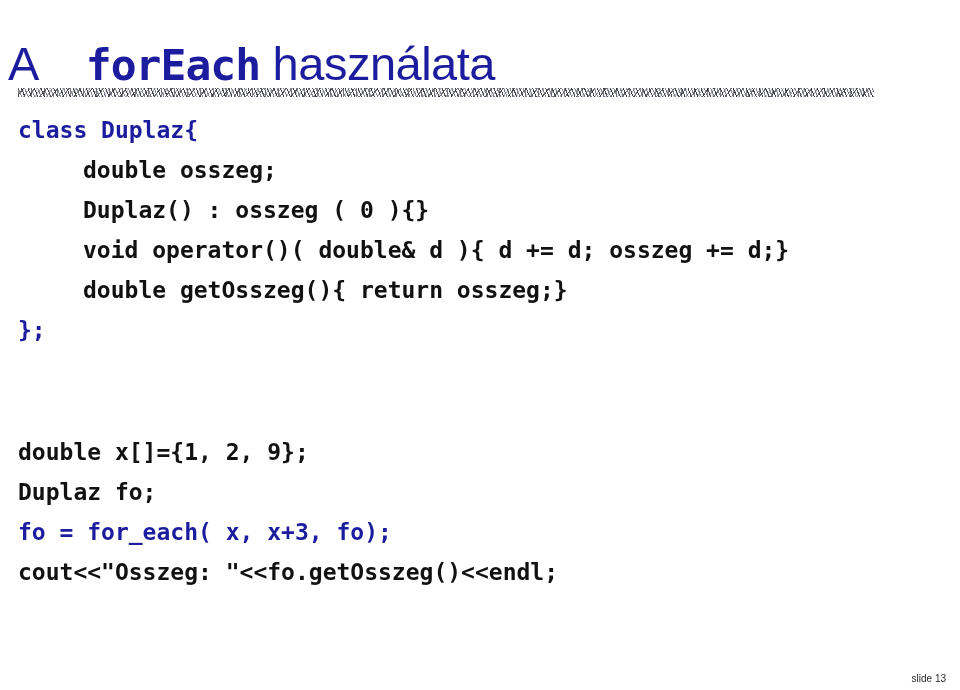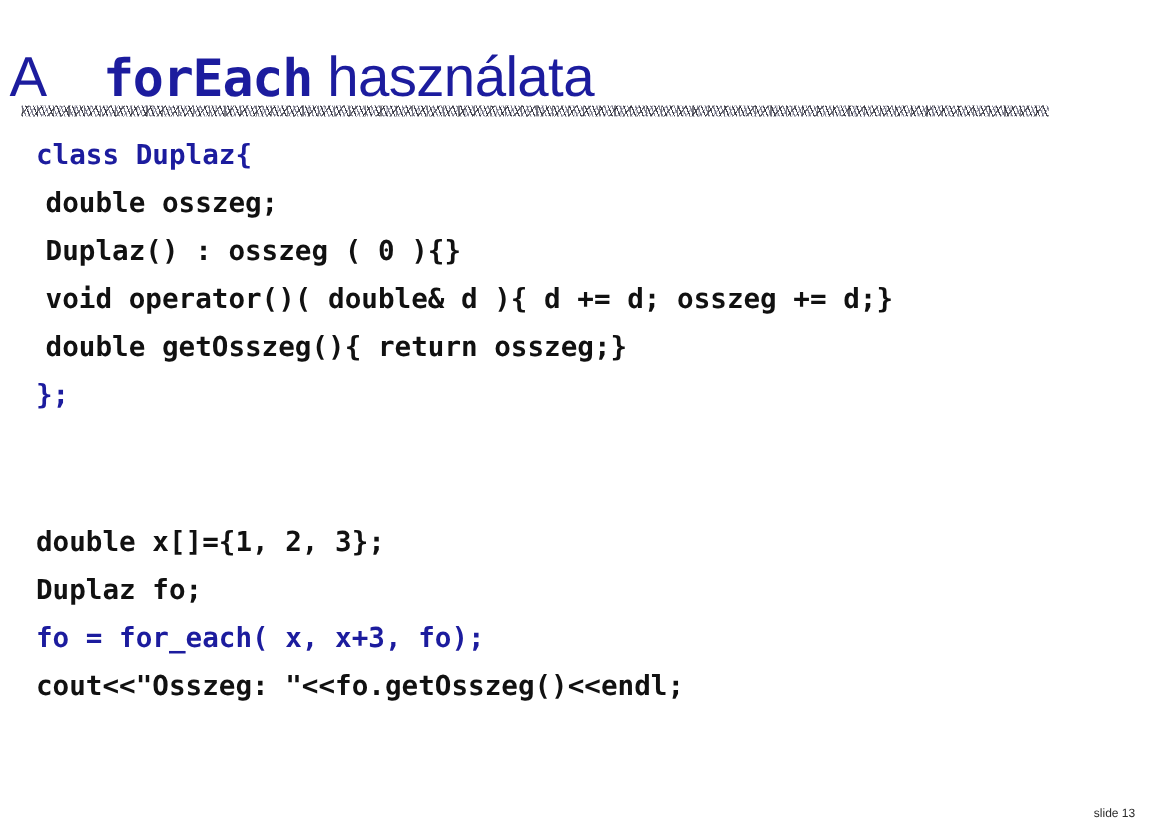--- a/index.html
+++ b/index.html
@@ -91,25 +91,25 @@
   #code-block-main  { top: 432px; }
 
   .code-line {
     height: 40px;
     line-height: 40px;
     white-space: pre;
     font-family: "DejaVu Sans Mono", "Liberation Mono", monospace;
     font-size: 23px;
     font-weight: 700;
     letter-spacing: 0px;
-    padding-left: 30px;
+    padding-left: 18px;
   }
   .code-line.c-blue  { color: #1c1c9e; }
   .code-line.c-black { color: #111111; }
-  .code-line.ind-1   { padding-left: 38px; }
+  .code-line.ind-1   { padding-left: 83px; }
 
   
   #slide-footer {
     position: absolute;
     right: 14px;
     bottom: 6px;
     font-family: "Liberation Sans", sans-serif;
     font-size: 10px;
     color: #2a2a2a;
     white-space: nowrap;
@@ -125,19 +125,19 @@
 <div class="code-block" id="code-block-class">
     <div class="code-line c-blue">class Duplaz{</div>
     <div class="code-line c-black ind-1">double osszeg;</div>
     <div class="code-line c-black ind-1">Duplaz() : osszeg ( 0 ){}</div>
     <div class="code-line c-black ind-1">void operator()( double&amp; d ){ d += d; osszeg += d;}</div>
     <div class="code-line c-black ind-1">double getOsszeg(){ return osszeg;}</div>
     <div class="code-line c-blue">};</div>
   </div>
 
 <div class="code-block" id="code-block-main">
-    <div class="code-line c-black">double x[]={1, 2, 3};</div>
+    <div class="code-line c-black">double x[]={1, 2, 9};</div>
     <div class="code-line c-black">Duplaz fo;</div>
     <div class="code-line c-blue">fo = for_each( x, x+3, fo);</div>
     <div class="code-line c-black">cout&lt;&lt;"Osszeg: "&lt;&lt;fo.getOsszeg()&lt;&lt;endl;</div>
   </div>
 
 <div id="slide-footer">slide 13</div>
 
 </body></html>

